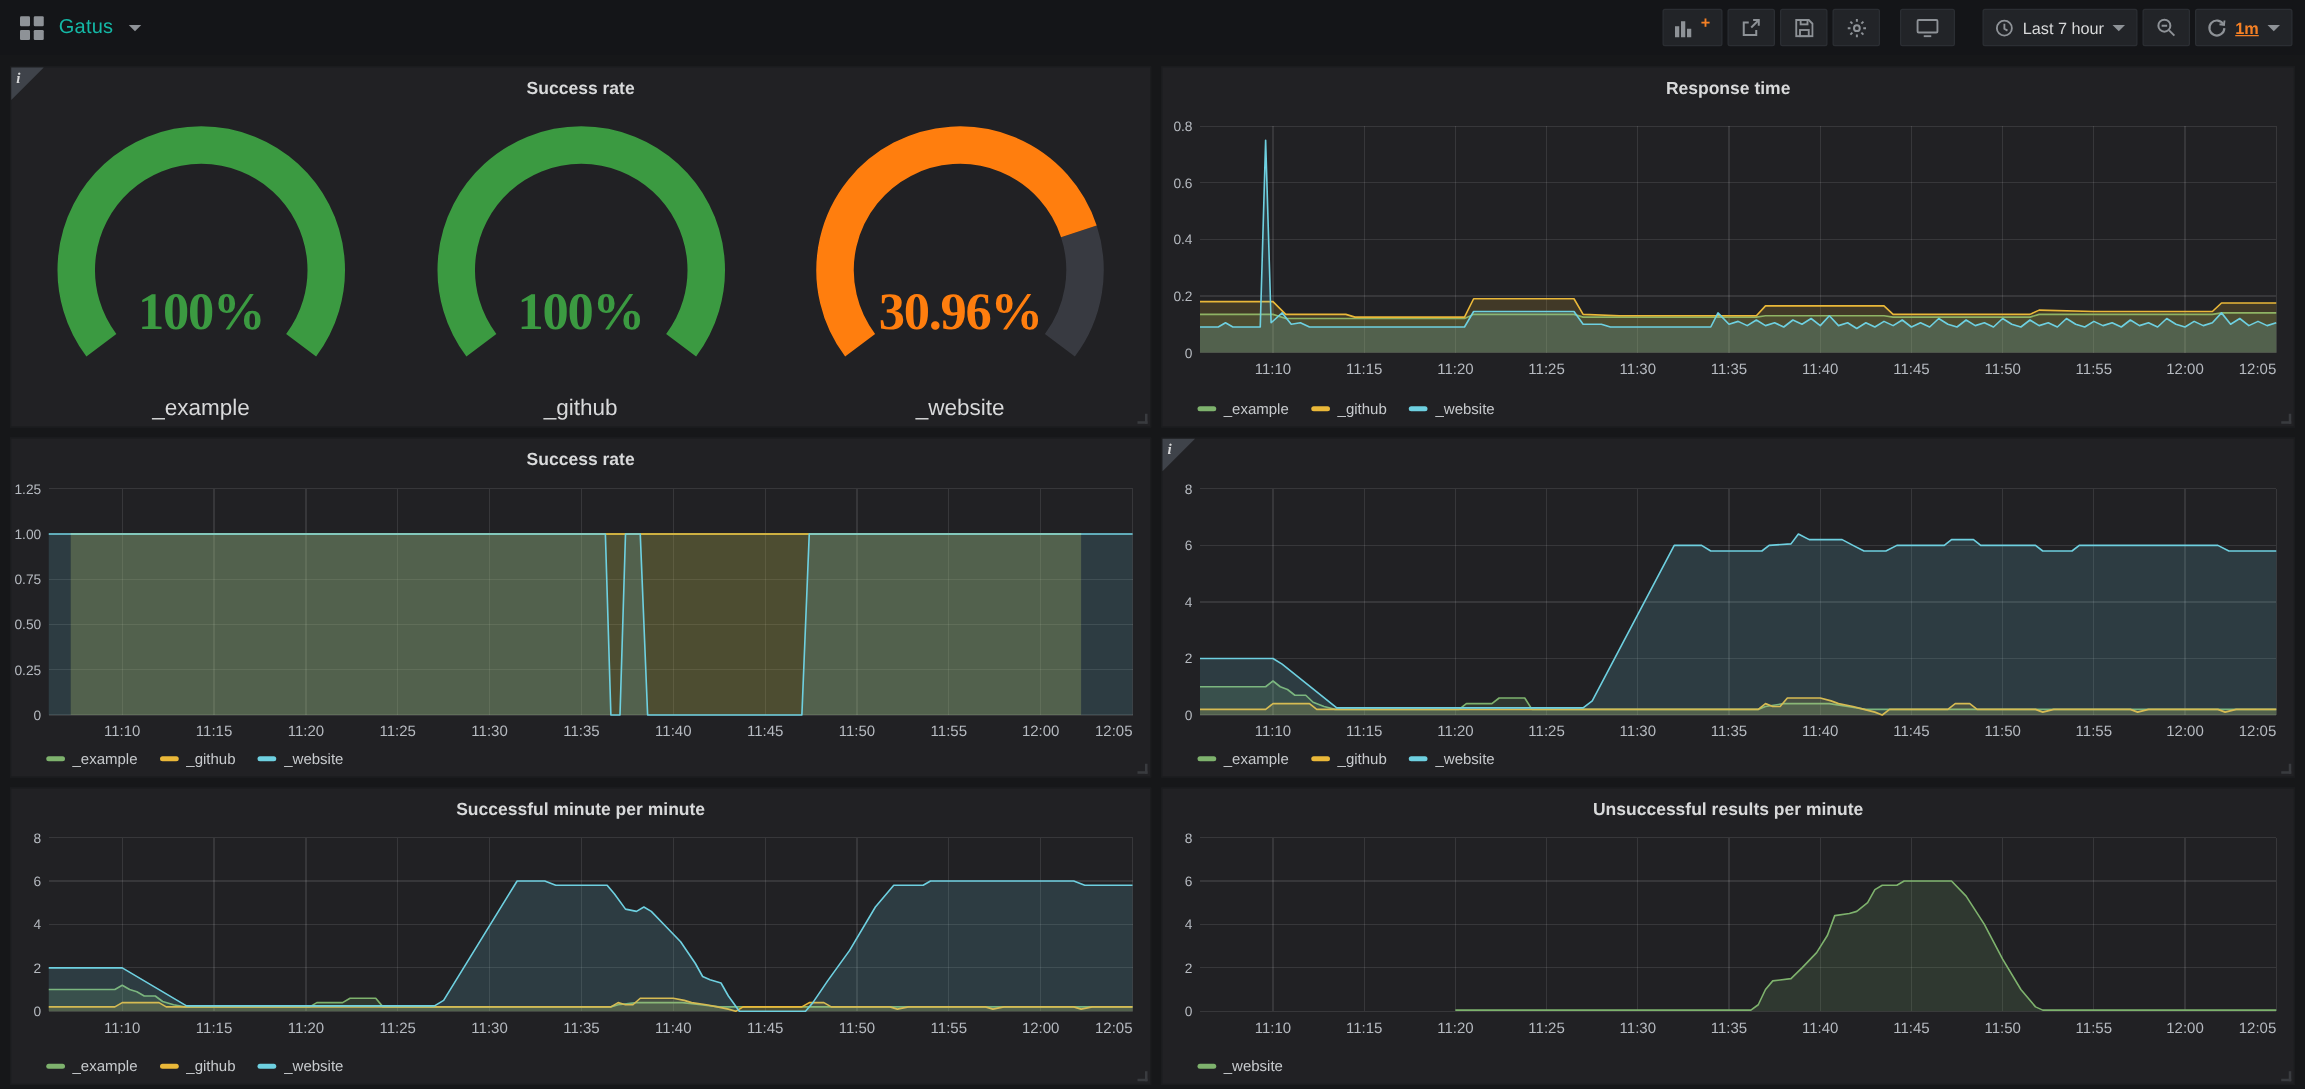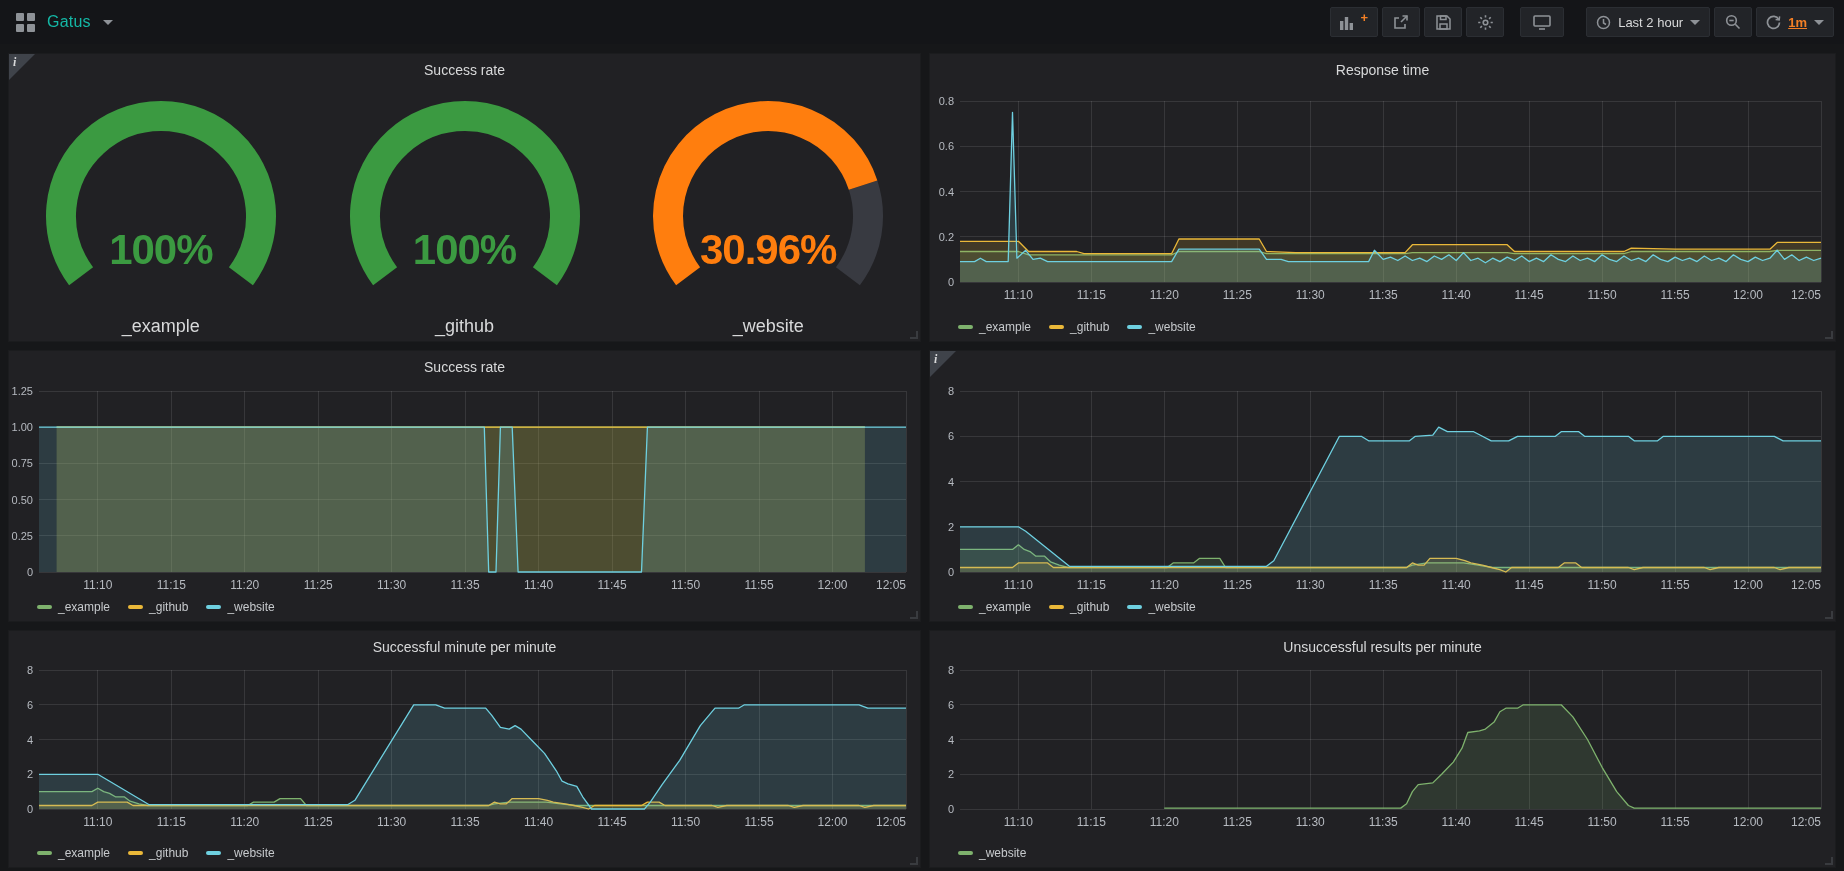--- a/index.html
+++ b/index.html
@@ -20,21 +20,21 @@
              color:#8e9297; cursor:pointer; }
   .nav-btn svg { display:block; }
   .nav-gap-sm { width:8px; } .nav-gap-lg { width:14px; }
   .btn-label { color:#d8d9da; font-size:13px; }
   .btn-label.orange { color:#f58025; font-weight:700;text-decoration:underline; }
   .plus-badge { color:#f58025; font-weight:700; font-size:13px; margin-left:-4px; margin-top:-9px; }
 
   
   .panel { position:absolute; background:#212124; border:1px solid #1b1c1e; }
   .panel-header { position:absolute; left:0; top:0; right:0; height:28px; text-align:center; cursor:pointer; z-index:3; }
-  .panel-title { display:inline-block; margin-top:8px; color:#d8d9da; font-size:14px; font-weight:400;text-align:right; }
+  .panel-title { display:inline-block; margin-top:8px; color:#d8d9da; font-size:14px; font-weight:700;text-align:right; }
   .info-corner { position:absolute; left:0; top:0; width:0; height:0; z-index:4;
                  border-left:26px solid #3f434a; border-bottom:26px solid transparent; cursor:pointer; }
   .info-corner i { position:absolute; left:-22px; top:1px; color:#d8d9da;
                    font-family:"Liberation Serif","DejaVu Serif",serif; font-style:italic;
                    font-size:12px; font-weight:700; }
   .resize-handle { position:absolute; right:2px; bottom:2px; width:8px; height:8px; cursor:nwse-resize;
                    border-right:2px solid #4a4d52; border-bottom:2px solid #4a4d52; opacity:.6; }
 
   .chart-area { position:absolute; inset:0; }
   .chart-area svg { position:absolute; left:0; top:0; }
@@ -44,21 +44,21 @@
   .legend-label { color:#c7cacd; font-size:12px; }
 
   .tick-y { fill:#b6bac0; font-size:11px; }
   .tick-x { fill:#b6bac0; font-size:12px; }
   .gridline { stroke:rgba(255,255,255,0.10); stroke-width:1; shape-rendering:crispEdges; }
 
   
   .gauge-row { position:absolute; left:0; right:0; top:24px; bottom:0; display:flex; }
   .gauge { flex:1 1 0; position:relative; text-align:center; }
   .gauge svg { display:block; margin:0 auto; }
-  .gauge-value { position:absolute; left:0; right:0; top:148px; font-size:42px; font-weight:600; letter-spacing:-1px; }
+  .gauge-value { position:absolute; left:0; right:0; top:148px; font-size:42px; font-weight:600; letter-spacing:-1px;font-family:Liberation Serif, serif; }
   .gauge-label { position:absolute; left:0; right:0; top:238px; font-size:18px; color:#d8d9da; }
 </style>
 </head>
 <body>
 
 <div class="navbar">
   <div class="nav-left">
     <div class="grid-logo">
       <span></span>
         <span></span>
@@ -105,21 +105,21 @@
         <rect x="1" y="1" width="16" height="10" rx="1"></rect>
           <path d="M6 14 H12"></path>
       </svg>
     </div>
     <div class="nav-gap-lg"></div>
     <div class="nav-btn">
       <svg width="15" height="15" viewBox="0 0 15 15" fill="none" stroke="#8e9297" stroke-width="1.5">
         <circle cx="7.5" cy="7.5" r="6"></circle>
           <path d="M7.5 4 V8 L10 9.5"></path>
       </svg>
-      <span class="btn-label">Last 2 hour</span>
+      <span class="btn-label">Last 7 hour</span>
       <span class="caret"></span>
     </div>
     <div class="nav-btn">
       <svg width="16" height="16" viewBox="0 0 16 16" fill="none" stroke="#8e9297" stroke-width="1.6">
         <circle cx="6.5" cy="6.5" r="4.8"></circle>
           <path d="M10.3 10.3 L14.5 14.5"></path>
           <path d="M4.3 6.5 H8.7"></path>
       </svg>
     </div>
     <div class="nav-btn">

